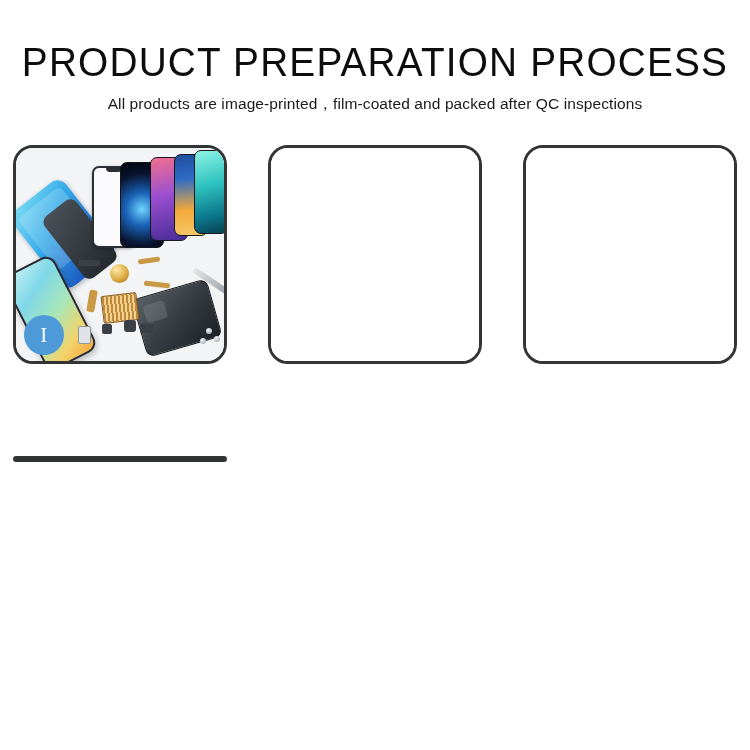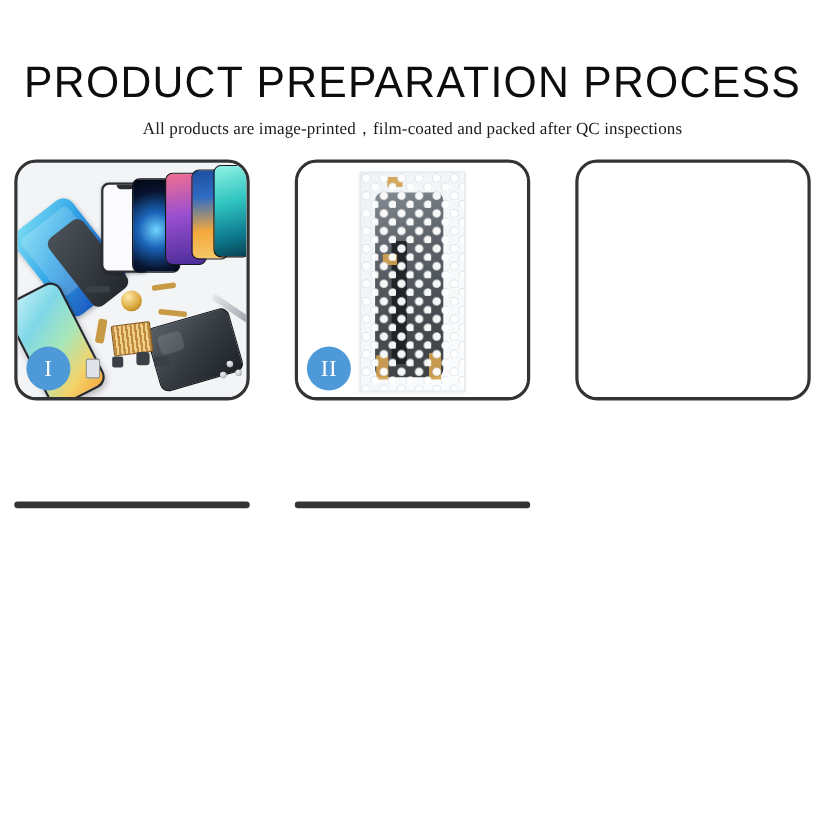--- a/index.html
+++ b/index.html
@@ -12,42 +12,41 @@
     height: 750px;
     font-family: "Liberation Sans", sans-serif;
     color: #111111;
     overflow: hidden;
     position: relative;
   }
 
   
   .header {
     position: absolute;
-    left: 0; top: 13px; width: 750px;
+    left: 0; top: 0; width: 750px;
     text-align: center;
   }
   .page-title {
     margin: 0;
     padding-top: 40px;
     font-size: 40px;
     font-weight: 400;
     letter-spacing: 1.2px;
     line-height: 44px;
     color: #0d0d0d;
     font-family: "Liberation Sans", sans-serif;
     transform: scaleX(0.97);
   }
   .page-subtitle {
     margin: 0;
     padding-top: 10px;
     font-size: 15.5px;
     font-weight: 400;
     letter-spacing: 0.1px;
     color: #1a1a1a;
-    font-family: Liberation Serif, serif;
   }
 
   
   .grid {
     position: absolute;
     left: 13px;
     top: 145px;
     width: 724px;
     height: 530px;
     display: grid;
@@ -311,34 +310,20 @@
       <div class="smallpart" style="left:124px;top:176px;width:14px;height:9px;"></div>
       <div class="simtray"></div>
       <div class="tweezer"></div>
       <div class="screw" style="left:190px;top:180px;"></div>
       <div class="screw" style="left:198px;top:188px;"></div>
       <div class="screw" style="left:184px;top:190px;"></div>
     </div>
     <div class="badge">I</div>
   </div>
 
-  <div class="panel p2">
-    <div class="panel-photo p2-bg">
-      <div class="bagwrap">
-        <div class="inner-screen"></div>
-        <div class="inner-flex"></div>
-        <div class="tape" style="left:24px;top:4px;width:14px;height:9px;"></div>
-        <div class="tape" style="left:20px;top:74px;width:13px;height:10px;"></div>
-        <div class="tape" style="left:14px;top:166px;width:11px;height:22px;"></div>
-        <div class="tape" style="left:62px;top:164px;width:11px;height:24px;"></div>
-        <div class="bubbles"></div>
-      </div>
-    </div>
-    <div class="badge">II</div>
-  </div>
 
 
   <div class="panel p4">
     <div class="panel-photo p4-bg">
       
     </div>
 
   </div>
 
   <div class="panel p5">

